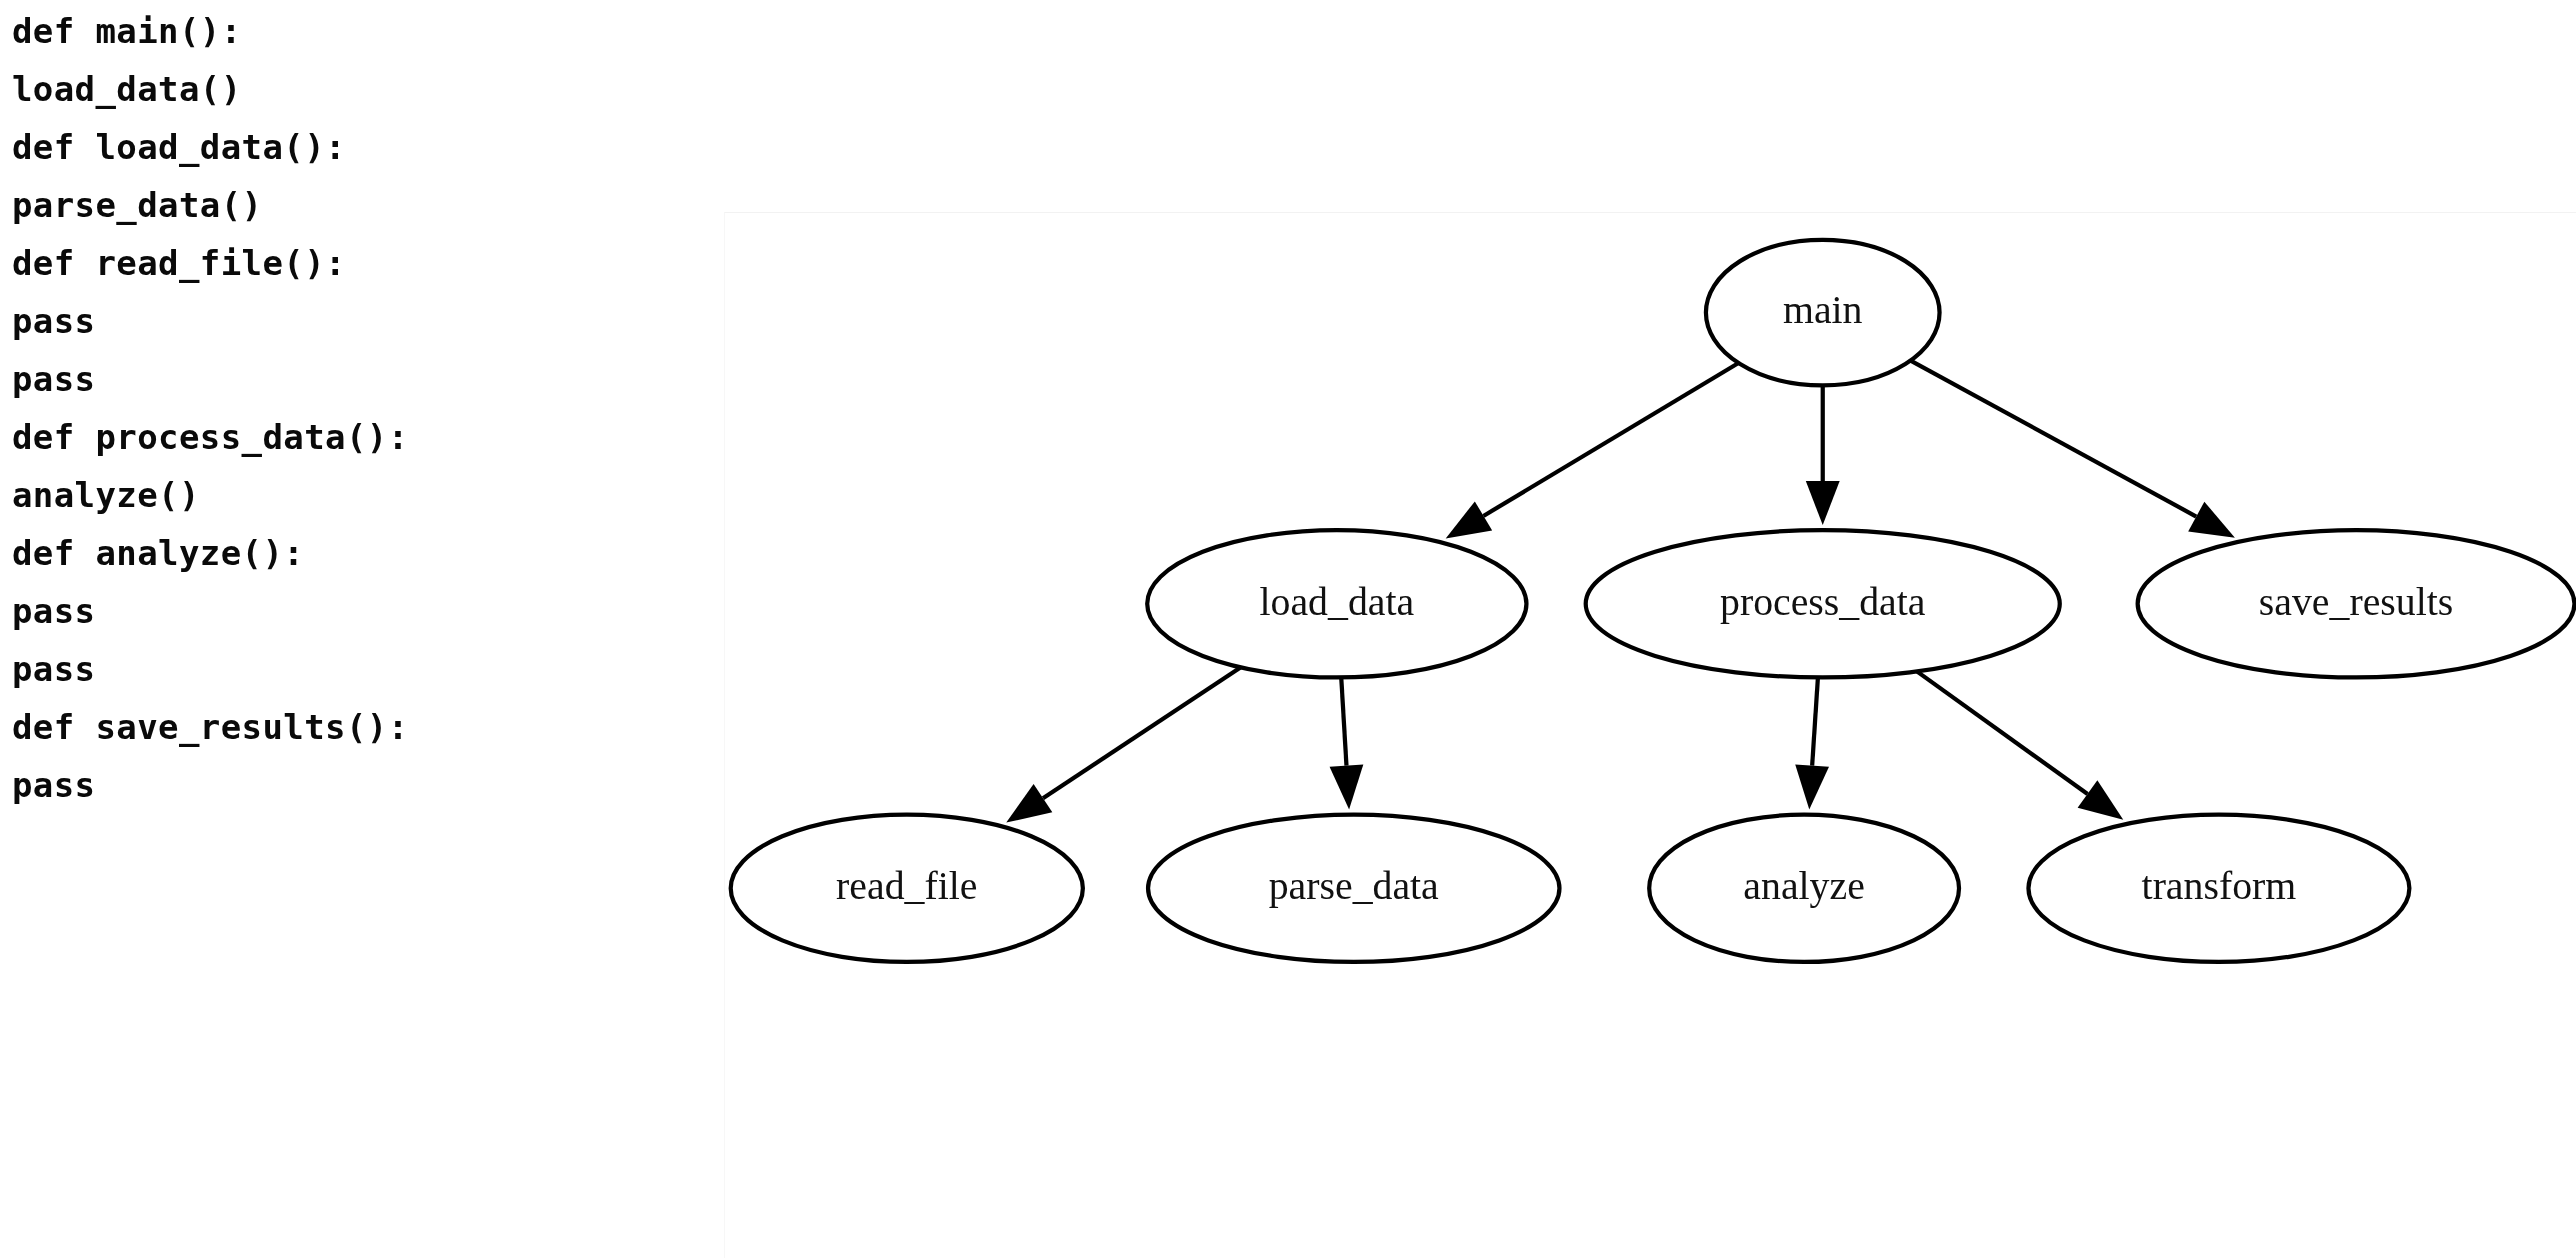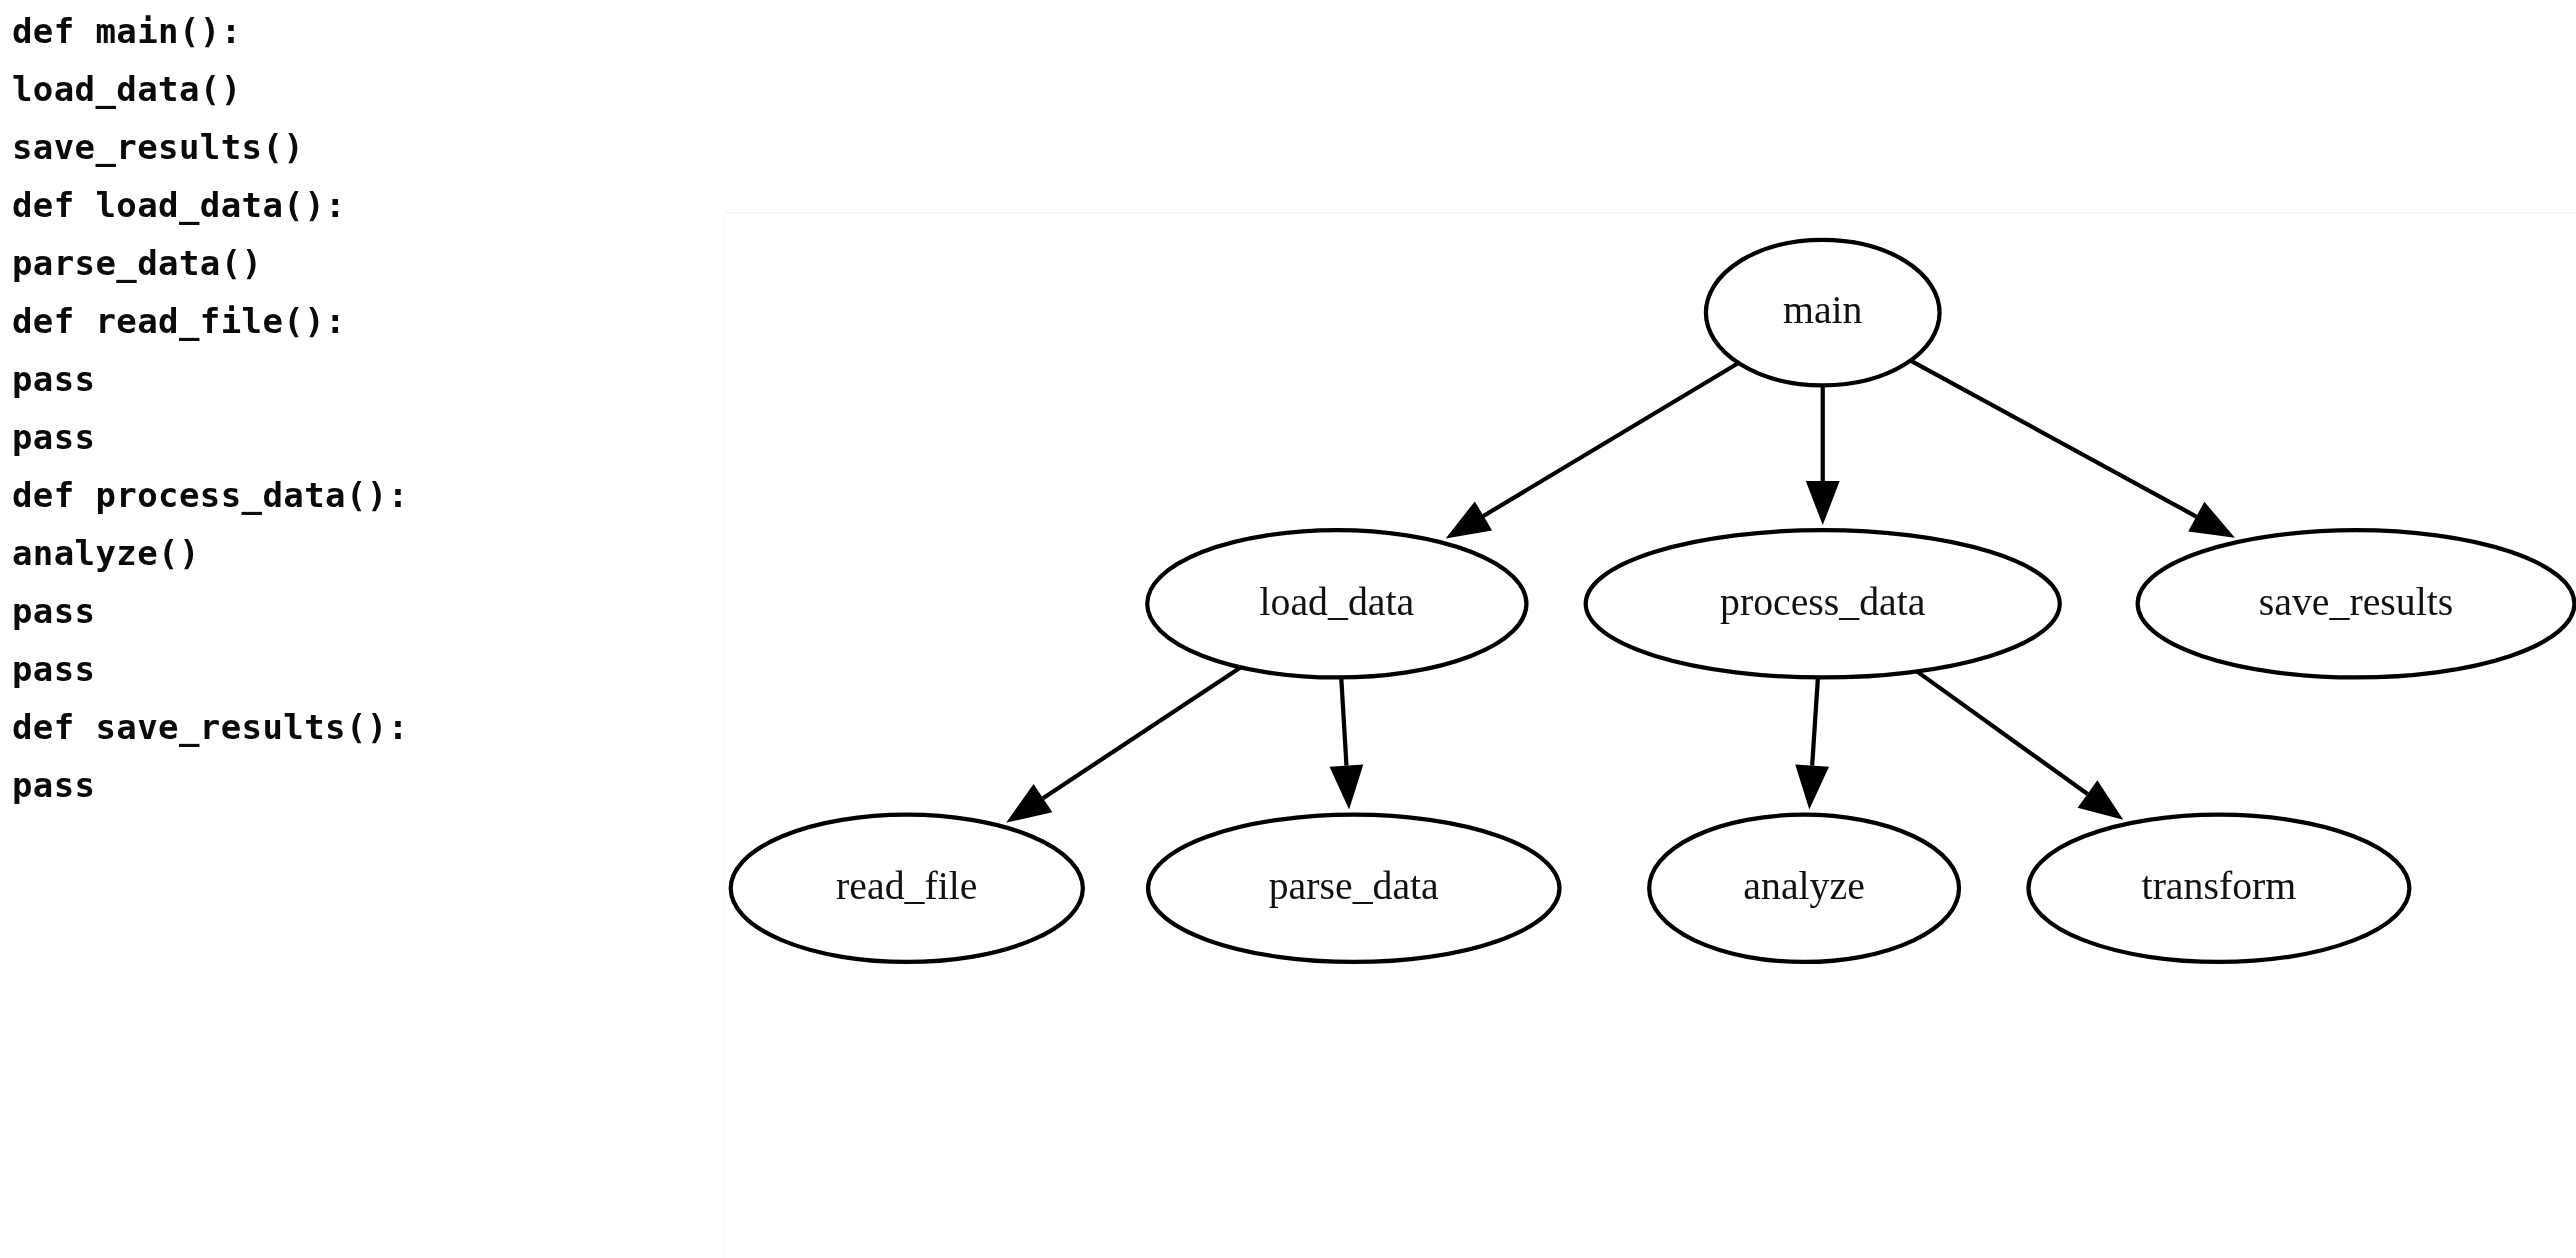--- a/index.html
+++ b/index.html
@@ -84,28 +84,28 @@
 </style>
 </head>
 <body>
 
 <div id="page">
 
   <div id="code-panel">
     <div id="code-listing">
         <div class="code-line">def main():</div>
         <div class="code-line">load_data()</div>
-        <div class="code-line">save_results()</div>
         <div class="code-line">def load_data():</div>
         <div class="code-line">parse_data()</div>
         <div class="code-line">def read_file():</div>
         <div class="code-line">pass</div>
         <div class="code-line">pass</div>
         <div class="code-line">def process_data():</div>
         <div class="code-line">analyze()</div>
+        <div class="code-line">def analyze():</div>
         <div class="code-line">pass</div>
         <div class="code-line">pass</div>
         <div class="code-line">def save_results():</div>
         <div class="code-line">pass</div>
       </div>
   </div>
 
   <div id="graph-panel">
     <svg id="graph-svg" viewBox="0 0 3043 1487" preserveAspectRatio="none" xmlns="http://www.w3.org/2000/svg">
       <g id="edge-layer">

